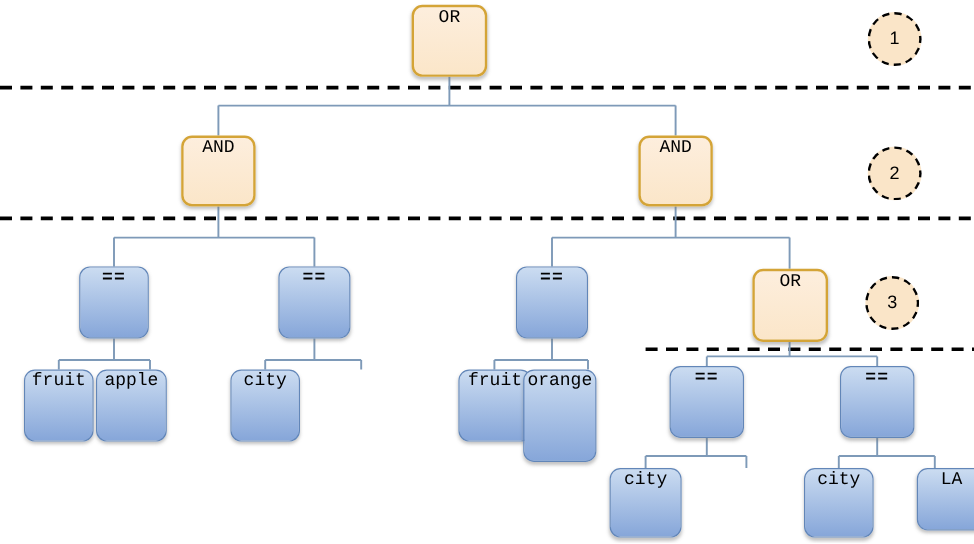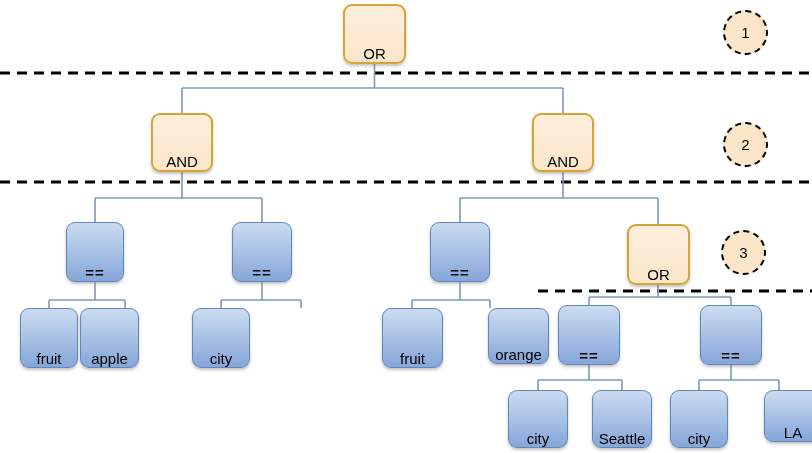--- a/index.html
+++ b/index.html
@@ -20,26 +20,27 @@
   .divider {
     fill: none;
     stroke: var(--divider);
     stroke-width: 3;
     stroke-dasharray: 10 7;
   }
   .node {
     position: absolute;
     box-sizing: border-box;
     display: flex;
-    align-items: flex-end;
+    align-items: flex-start;
     justify-content: center;
     border-radius: 9px;
     font-size: 15px;
     color: var(--text);
     box-shadow: 0 2px 3px rgba(120,120,120,0.45);
+    font-family: Liberation Mono, monospace;
   }
   .node.logical {
     background: linear-gradient(to bottom, #fdeedd, var(--logical_fill));
     border: 2px solid var(--logical_border);
   }
   .node.comparison {
     background: linear-gradient(to bottom, var(--comparison_fill_top), var(--comparison_fill_bottom));
     border: 1.5px solid var(--comparison_border);
   }
   .node.eq { font-weight: bold; letter-spacing: 1px; }
@@ -109,36 +110,33 @@
   </div>
   <div class="node comparison" style="left:80px;top:308px;width:59px;height:60px">
     <span>apple</span>
   </div>
   <div class="node comparison" style="left:192px;top:308px;width:58px;height:60px">
     <span>city</span>
   </div>
   <div class="node comparison" style="left:382px;top:308px;width:61px;height:60px">
     <span>fruit</span>
   </div>
-  <div class="node comparison" style="left:488px;top:308px;width:61px;height:56px">
+  <div class="node comparison" style="left:436px;top:308px;width:61px;height:77px">
     <span>orange</span>
   </div>
 
   <div class="node comparison eq" style="left:558px;top:305px;width:62px;height:60px">
     <span>==</span>
   </div>
   <div class="node comparison eq" style="left:700px;top:305px;width:62px;height:60px">
     <span>==</span>
   </div>
 
   <div class="node comparison" style="left:508px;top:390px;width:60px;height:58px">
     <span>city</span>
-  </div>
-  <div class="node comparison" style="left:592px;top:390px;width:60px;height:58px">
-    <span>Seattle</span>
   </div>
   <div class="node comparison" style="left:670px;top:390px;width:58px;height:58px">
     <span>city</span>
   </div>
   <div class="node comparison" style="left:764px;top:390px;width:58px;height:52px">
     <span>LA</span>
   </div>
 
   <div class="level-badge" style="left:723px;top:10px">
     <span>1</span>

